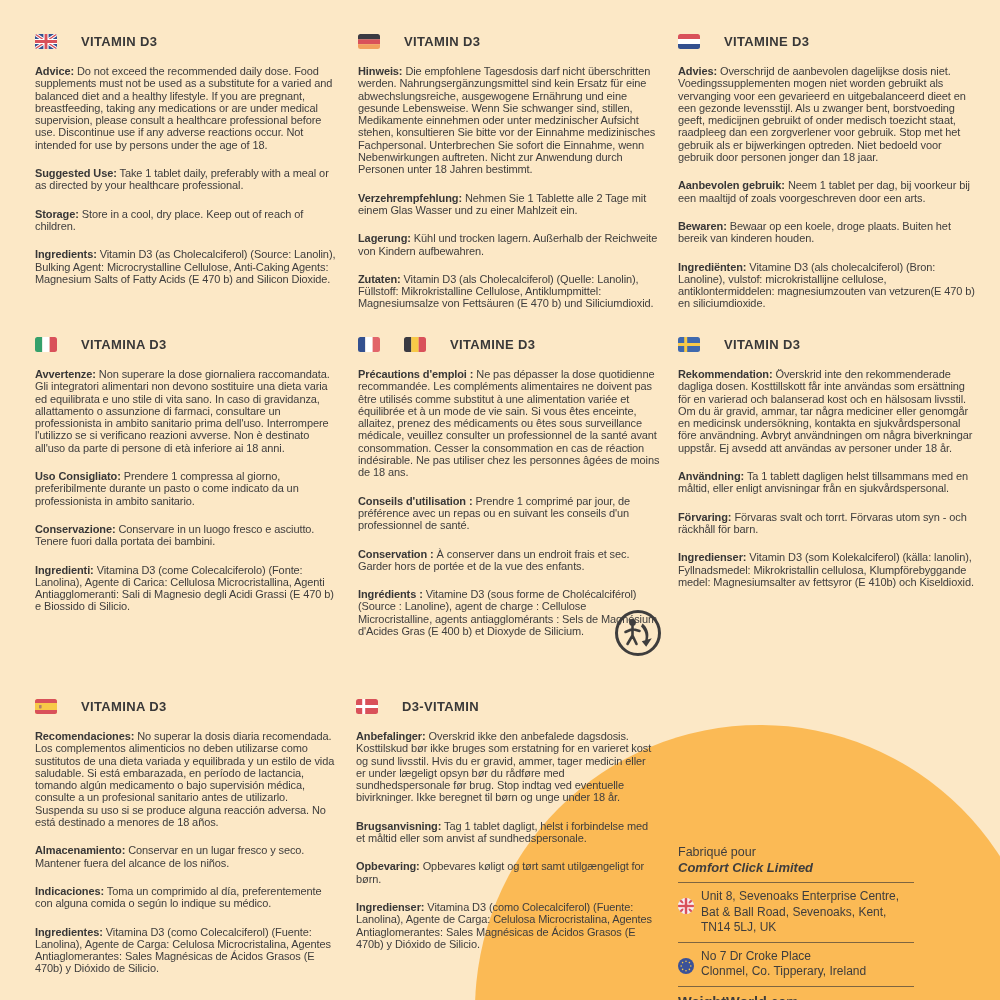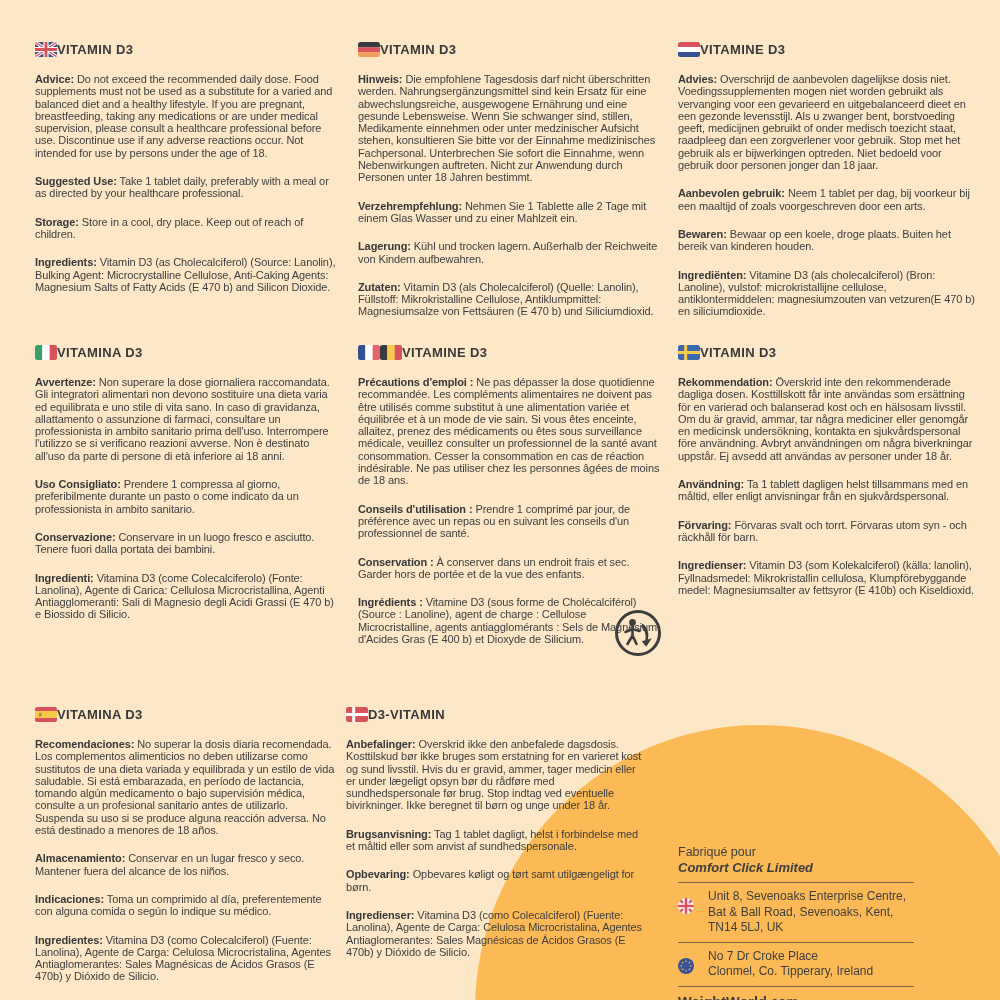--- a/index.html
+++ b/index.html
@@ -8,34 +8,34 @@
     background:#FCE8C6;
     font-family:"Liberation Sans","DejaVu Sans",sans-serif;
     color:#3E3D3D;
   }
   .accent-circle{
     position:absolute;left:475px;top:725px;width:570px;height:570px;
     border-radius:50%;background:#FBBA55;
   }
   .sec{position:absolute;width:302px;}
   #sec-nl,#sec-sv{width:298px;}
-  .sec-h{display:flex;align-items:center;gap:0;margin:8px 0 10px 0;}
+  .sec-h{display:flex;align-items:center;gap:24px;margin:0 0 10px 0;}
   .sec-h h2{
     margin:0;font-size:13px;font-weight:bold;letter-spacing:.35px;color:#393838;
   }
   .flag{display:inline-block;line-height:0;flex:0 0 auto;}
   .flag svg{display:block;}
   .p{margin:16px 0 8px 0;font-size:11px;line-height:12.3px;letter-spacing:-.1px;}
   .p b{font-weight:bold;color:#383737;}
   .triman{position:absolute;left:612px;top:606px;line-height:0;}
   .company{position:absolute;left:678px;top:845px;width:236px;font-size:12px;}
   .made-for{font-size:12.5px;line-height:15px;}
   .co-name{font-size:13px;font-weight:bold;line-height:16px;font-style:italic;}
   .divider{border:0;border-top:1px solid rgba(58,56,54,.65);margin:6px 0;}
-  .addr-row{display:flex;gap:14px;align-items:flex-start;}
+  .addr-row{display:flex;gap:7px;align-items:flex-start;}
   .addr-row .round-ic{flex:0 0 auto;margin-top:9px;line-height:0;}
   .addr-lines{font-size:12px;line-height:15.5px;}
   .website{font-size:14.5px;margin-top:7px;}
   .website b{font-weight:bold;}
 </style>
 </head>
 <body>
 
 <div class="accent-circle"></div>
 
@@ -217,21 +217,21 @@
         </svg>
     </span>
     <h2>VITAMINA D3</h2>
   </div>
   <p class="p"><b>Recomendaciones:</b> <span>No superar la dosis diaria recomendada. Los complementos alimenticios no deben utilizarse como sustitutos de una dieta variada y equilibrada y un estilo de vida saludable. Si está embarazada, en período de lactancia, tomando algún medicamento o bajo supervisión médica, consulte a un profesional sanitario antes de utilizarlo. Suspenda su uso si se produce alguna reacción adversa. No está destinado a menores de 18 años.</span></p>
   <p class="p"><b>Almacenamiento:</b> <span>Conservar en un lugar fresco y seco. Mantener fuera del alcance de los niños.</span></p>
   <p class="p"><b>Indicaciones:</b> <span>Toma un comprimido al día, preferentemente con alguna comida o según lo indique su médico.</span></p>
   <p class="p"><b>Ingredientes:</b> <span>Vitamina D3 (como Colecalciferol) (Fuente: Lanolina), Agente de Carga: Celulosa Microcristalina, Agentes Antiaglomerantes: Sales Magnésicas de Ácidos Grasos (E 470b) y Dióxido de Silicio.</span></p>
 </section>
 
-<section class="sec" id="sec-da" style="left:346px;top:699px;">
+<section class="sec" id="sec-da" style="left:356px;top:699px;">
   <div class="sec-h">
     <span class="flag">
       <svg width="22" height="15" viewBox="0 0 22 15">
           <defs>
             <clipPath id="cda">
               <rect width="22" height="15" rx="2.5"></rect>
             </clipPath>
           </defs>
           <g clip-path="url(#cda)">
             <rect width="22" height="15" fill="#D9515A"></rect>

